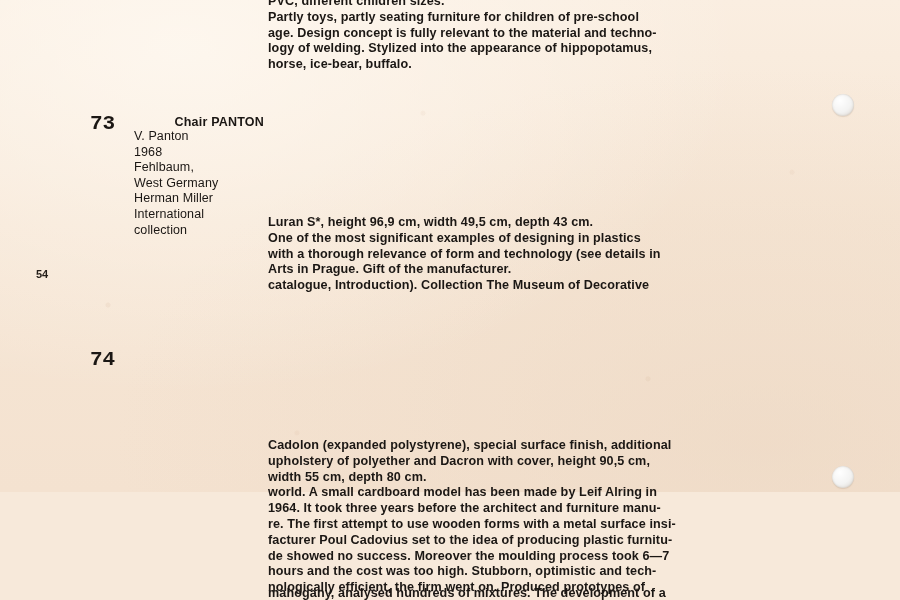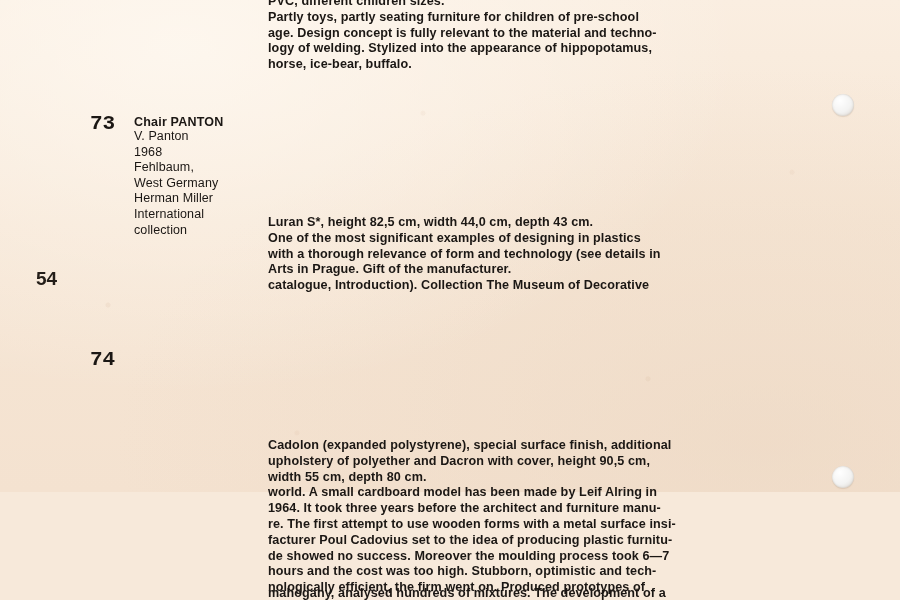--- a/index.html
+++ b/index.html
@@ -53,41 +53,42 @@
     position: absolute;
     font-weight: bold;
     font-size: 21px;
     letter-spacing: 0px;
     font-family: Liberation Mono, monospace;
   }
   .entry-title {
     font-weight: bold;
     font-size: 12.5px;
     letter-spacing: 0.2px;
+    text-align: right;
   }
   .meta {
     font-size: 12.5px;
     line-height: 15.6px;
     letter-spacing: 0.1px;
   }
   .body-text {
     font-size: 12.6px;
     line-height: 15.8px;
     font-weight: bold;
     text-align: justify;
     letter-spacing: 0.1px;
     color: #1b1714;
   }
   .body-text p { margin: 0; }
 
   .folio {
     position: absolute;
     left: 36px;
     top: 268px;
-    font-size: 19px;
+    font-size: 11px;
     font-weight: bold;
     color: #241e19;
     text-align: right;
   }
 
   
   #top-para {
     position: absolute;
     left: 268px;
     top: -6px;
@@ -171,21 +172,21 @@
       <div>V. Panton</div>
       <div>1968</div>
       <div>Fehlbaum,</div>
       <div>West Germany</div>
       <div>Herman Miller</div>
       <div>International</div>
       <div>collection</div>
     </div>
   </div>
   <div class="body-text" id="entry-73-body">
-    <p>Luran S*, height 82,5 cm, width 44,0 cm, depth 43 cm.</p>
+    <p>Luran S*, height 96,9 cm, width 49,5 cm, depth 43 cm.</p>
     <p>One of the most significant examples of designing in plastics</p>
     <p>with a thorough relevance of form and technology (see details in</p>
     <p>Arts in Prague. Gift of the manufacturer.</p>
     <p>catalogue, Introduction). Collection The Museum of Decorative</p>
   </div>
 
   <div class="col-num" id="entry-74-num">74</div>
   <div class="body-text" id="entry-74-body">
     <p>Cadolon (expanded polystyrene), special surface finish, additional</p>
     <p>upholstery of polyether and Dacron with cover, height 90,5 cm,</p>

